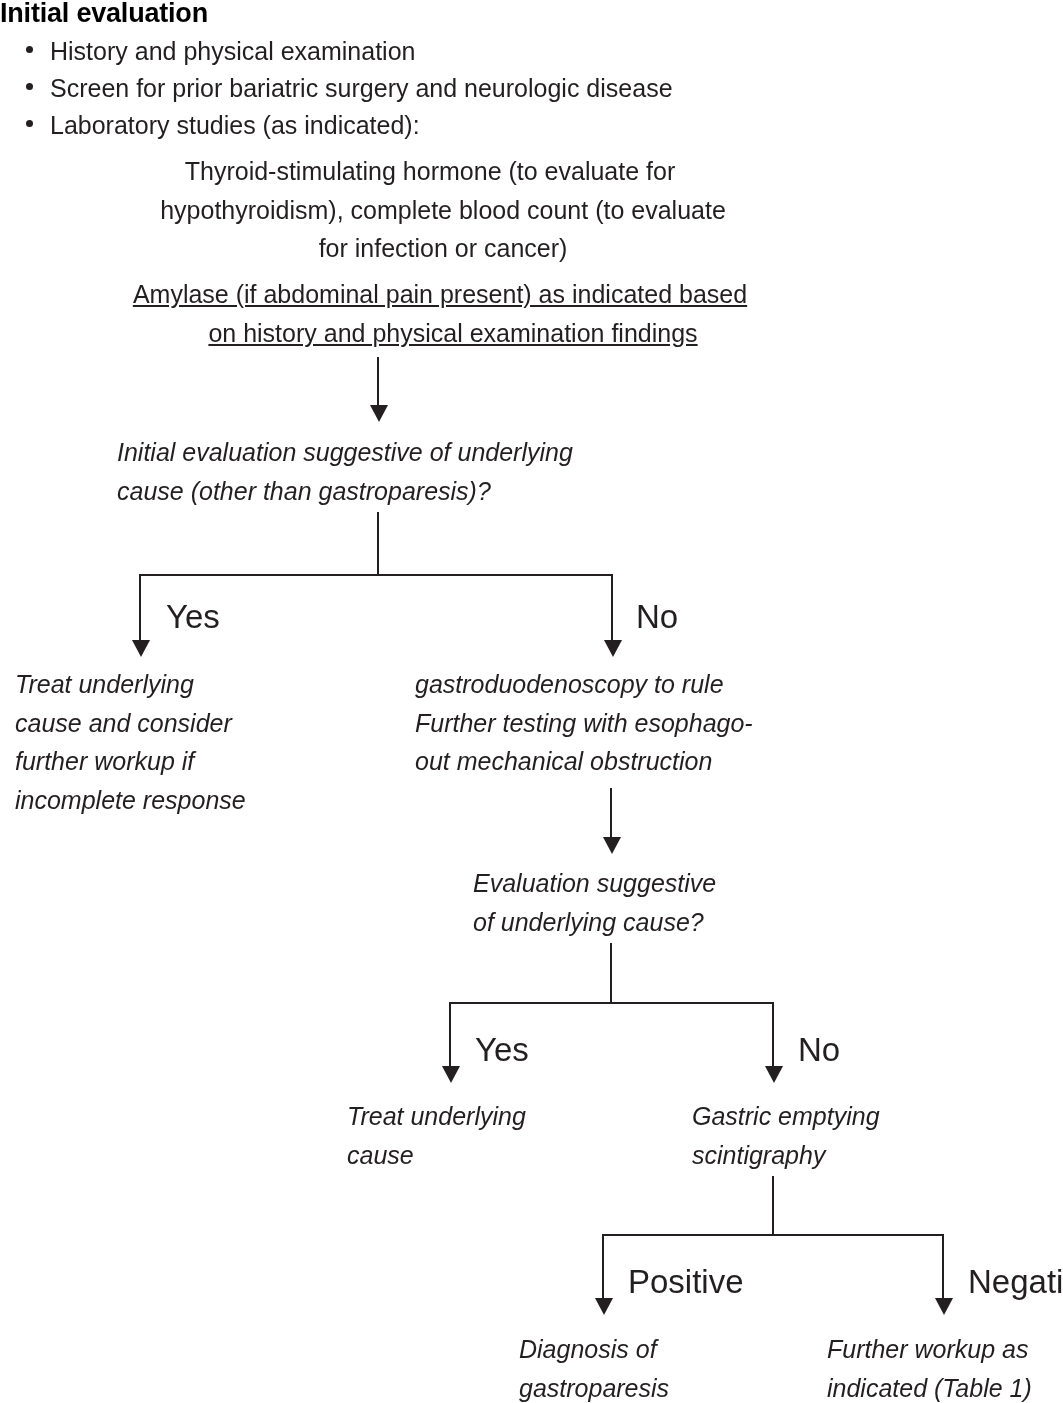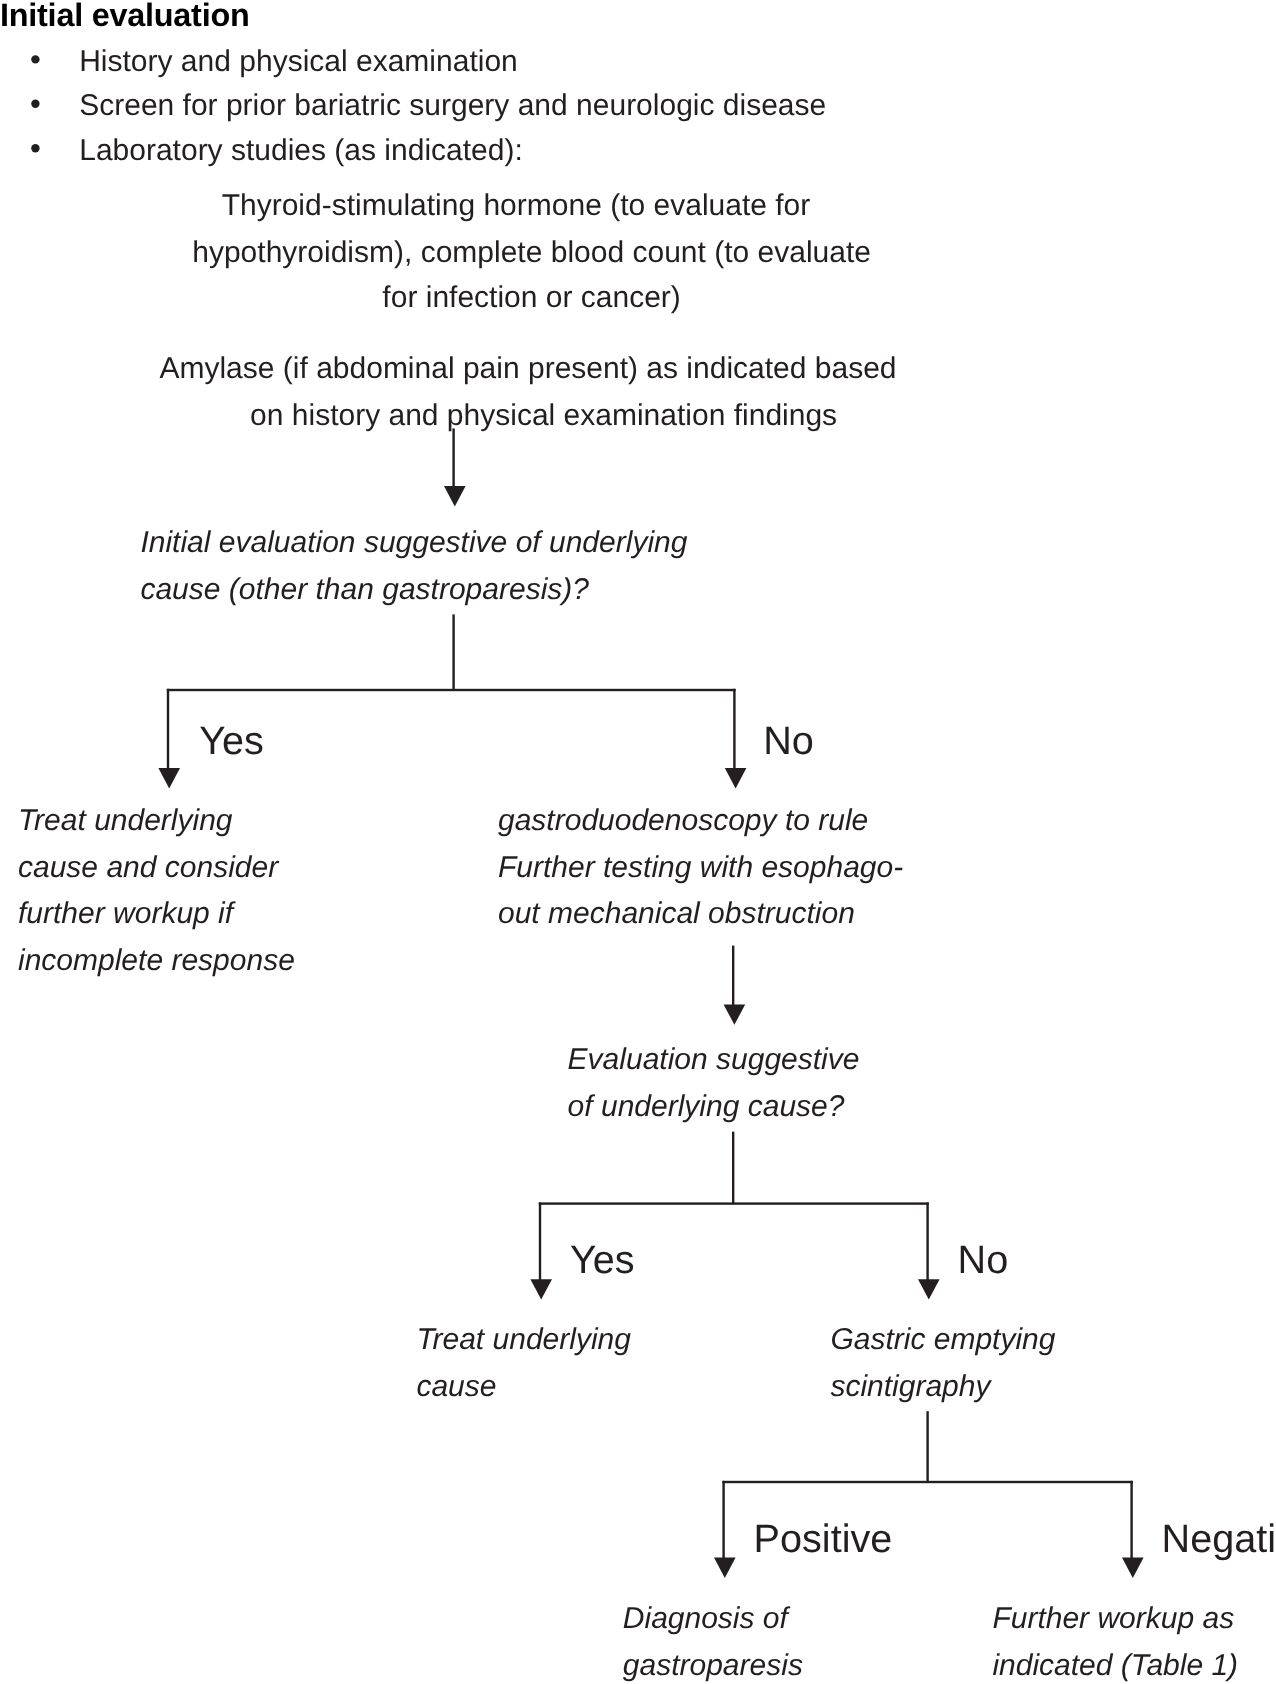--- a/index.html
+++ b/index.html
@@ -18,21 +18,21 @@
     color:#000;
   }
   .bullets{position:absolute;left:0px;top:33px;width:900px;}
   .bullet-row{position:relative;height:37px;}
   .bullet-dot{
     position:absolute;left:26px;top:13px;width:7px;height:7px;
     border-radius:50%;background:#231f20;
   }
   .bullet-text{
     position:absolute;left:50px;top:0px;
-    font-size:25px;line-height:37px;white-space:nowrap;margin-left:16px;
+    font-size:25px;line-height:37px;white-space:nowrap;
   }
   .para{
     position:absolute;font-size:25px;line-height:38.5px;text-align:center;
   }
   .para .l2{display:block;padding-left:26px;}
 
   .node{
     position:absolute;font-size:25px;line-height:38.5px;font-style:italic;
   }
   .node span{display:block;}
@@ -72,21 +72,21 @@
       <span class="bullet-text">Laboratory studies (as indicated):</span>
     </div>
   </div>
 
   <div class="para" style="left:50px;top:152px;width:760px;">
     <span>Thyroid-stimulating hormone (to evaluate for</span>
     <span class="l2">hypothyroidism), complete blood count (to evaluate</span>
     <span class="l2">for infection or cancer)</span>
   </div>
 
-  <div class="para" style="left:50px;top:288px;width:780px;">
+  <div class="para" style="left:50px;top:275px;width:780px;text-decoration:underline;">
     <span>Amylase (if abdominal pain present) as indicated based</span>
     <span class="l2">on history and physical examination findings</span>
   </div>
 
   <div class="vline" style="left:377px;top:357px;height:56px;"></div>
   <div class="arrowhead" style="left:370px;top:405px;"></div>
 
   <div class="node" style="left:117px;top:433px;width:600px;">
     <span>Initial evaluation suggestive of underlying</span>
     <span>cause (other than gastroparesis)?</span>

